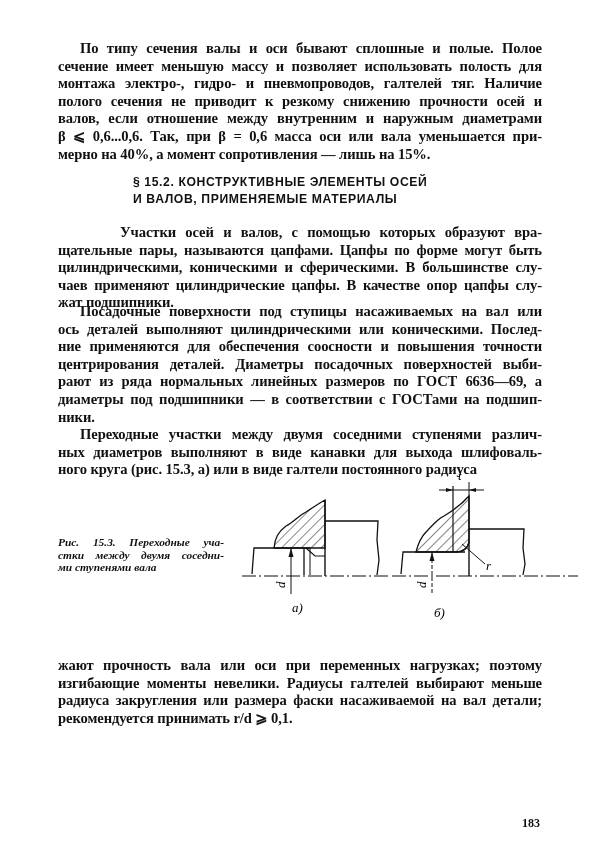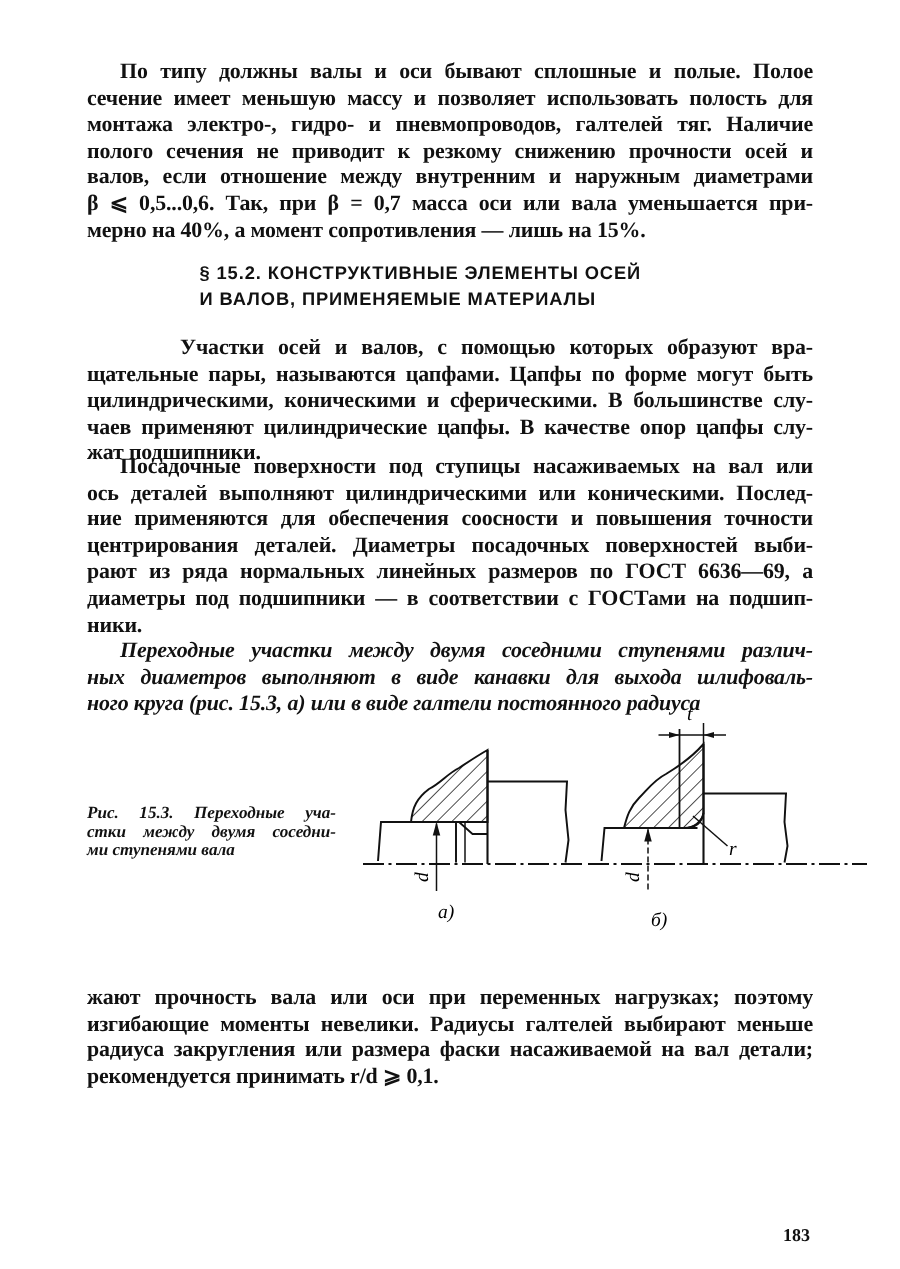--- a/index.html
+++ b/index.html
@@ -16,26 +16,26 @@
     .pagenum { position: absolute; left: 522px; top: 816px; font-size: 12px; font-weight: bold; }
     svg.fig { position: absolute; left: 240px; top: 460px; }
     .fig-label { font-family: "Liberation Serif", serif; font-style: italic; font-size: 13px; }
   </style>
 </head>
 <body>
 
 <div class="page">
 
   <div class="para" style="top:40px;">
-    <span class="ln" style="padding-left:22px;">По типу должны валы и оси бывают сплошные и полые. Полое</span>
+    <span class="ln" style="padding-left:22px;">По типу сечения валы и оси бывают сплошные и полые. Полое</span>
     <span class="ln">сечение имеет меньшую массу и позволяет использовать полость для</span>
     <span class="ln">монтажа электро-, гидро- и пневмопроводов, галтелей тяг. Наличие</span>
     <span class="ln">полого сечения не приводит к резкому снижению прочности осей и</span>
     <span class="ln">валов, если отношение между внутренним и наружным диаметрами</span>
-    <span class="ln">β ⩽ 0,5...0,6. Так, при β = 0,7 масса оси или вала уменьшается при-</span>
+    <span class="ln">β ⩽ 0,6...0,6. Так, при β = 0,6 масса оси или вала уменьшается при-</span>
     <span class="ln last">мерно на 40%, а момент сопротивления — лишь на 15%.</span>
   </div>
 
   <div class="heading">
     <span>§ 15.2. КОНСТРУКТИВНЫЕ ЭЛЕМЕНТЫ ОСЕЙ</span>
     <span>И ВАЛОВ, ПРИМЕНЯЕМЫЕ МАТЕРИАЛЫ</span>
   </div>
 
   <div class="para" style="top:224px;">
     <span class="ln" style="padding-left:62px;">Участки осей и валов, с помощью которых образуют вра-</span>
@@ -48,21 +48,21 @@
   <div class="para" style="top:303px;">
     <span class="ln" style="padding-left:22px;">Посадочные поверхности под ступицы насаживаемых на вал или</span>
     <span class="ln">ось деталей выполняют цилиндрическими или коническими. Послед-</span>
     <span class="ln">ние применяются для обеспечения соосности и повышения точности</span>
     <span class="ln">центрирования деталей. Диаметры посадочных поверхностей выби-</span>
     <span class="ln">рают из ряда нормальных линейных размеров по ГОСТ 6636—69, а</span>
     <span class="ln">диаметры под подшипники — в соответствии с ГОСТами на подшип-</span>
     <span class="ln last">ники.</span>
   </div>
 
-  <div class="para" style="top:426px;font-style:italic;">
+  <div class="para" style="top:426px;">
     <span class="ln" style="padding-left:22px;">Переходные участки между двумя соседними ступенями различ-</span>
     <span class="ln">ных диаметров выполняют в виде канавки для выхода шлифоваль-</span>
     <span class="ln last">ного круга (рис. 15.3, а) или в виде галтели постоянного радиуса</span>
   </div>
 
   <div class="caption">
     <span class="ln">Рис. 15.3. Переходные уча-</span>
     <span class="ln">стки между двумя соседни-</span>
     <span class="ln last">ми ступенями вала</span>
   </div>

